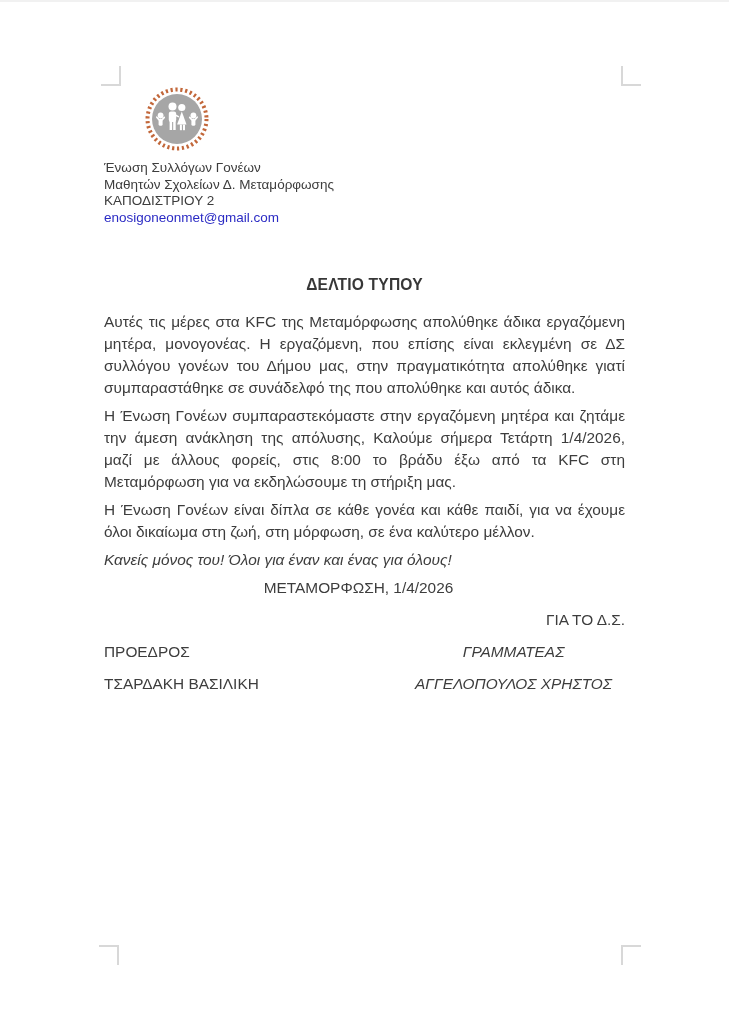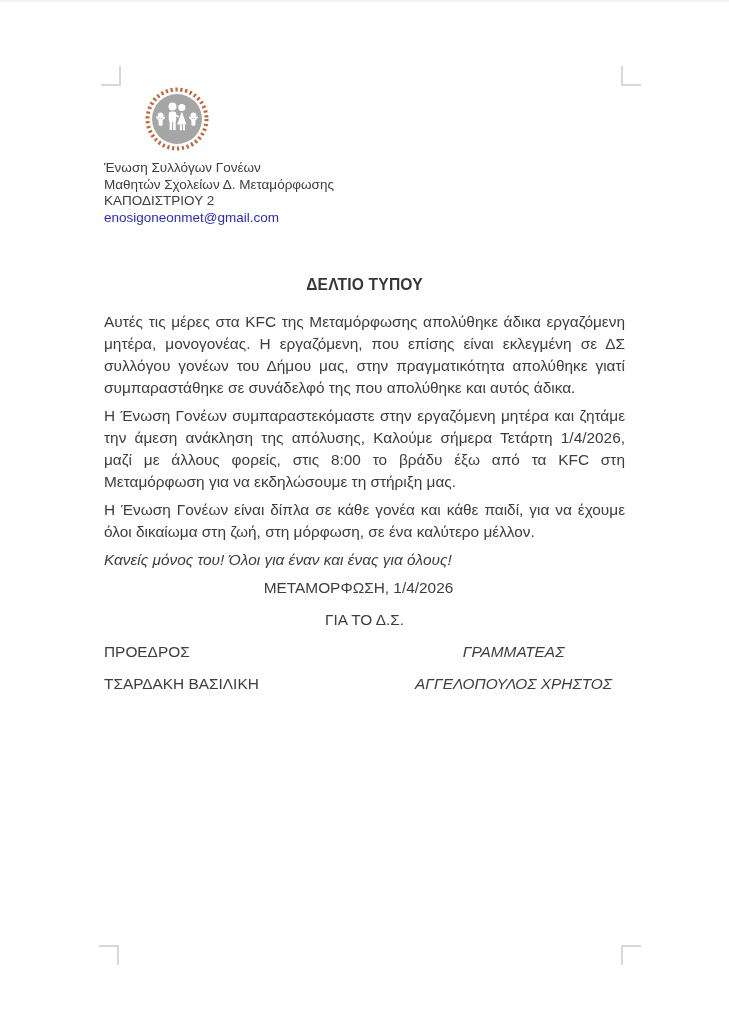--- a/index.html
+++ b/index.html
@@ -64,21 +64,21 @@
     color: #373737;
     margin: 0 0 17px 0;
     letter-spacing: 0.2px;
   }
   .doc p.body-par {
     text-align: justify;
     margin: 0 0 6px 0;
   }
   .slogan   { text-align: left; margin: 6px 0 0 0; font-style: italic; }
   .dateline { text-align: center;  padding-right: 12px; margin: 6px 0 0 0; }
-  .forboard { text-align: center; margin: 10px 0 0 0; }
+  .forboard { text-align: right; margin: 10px 0 0 0; }
   .sigrow   { display: flex; margin-top: 10px; }
   .sig-col1 { width: 262px; }
   .sig-col2 { flex: 1; text-align: center; padding-left: 36px; font-style: italic; }
 </style>
 </head>
 <body>
 
 <div class="page">
 
   <div class="crop tl"></div>

